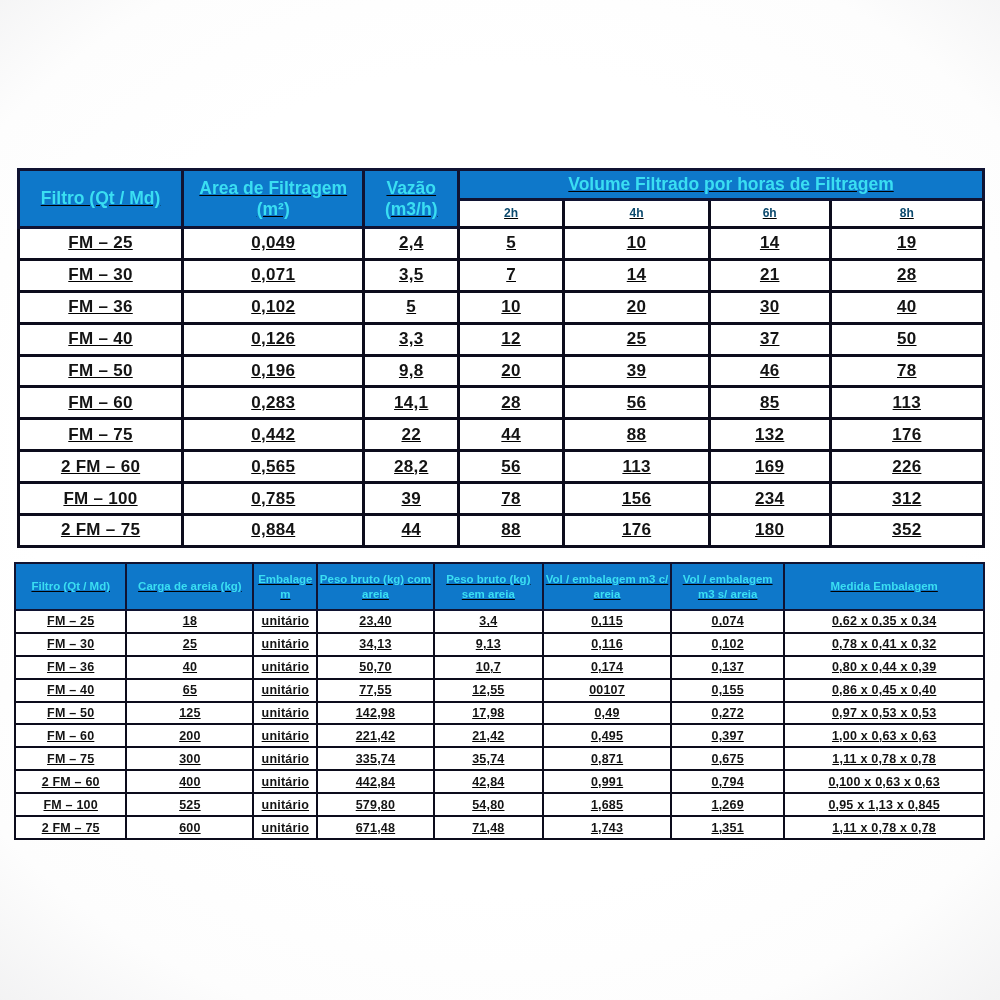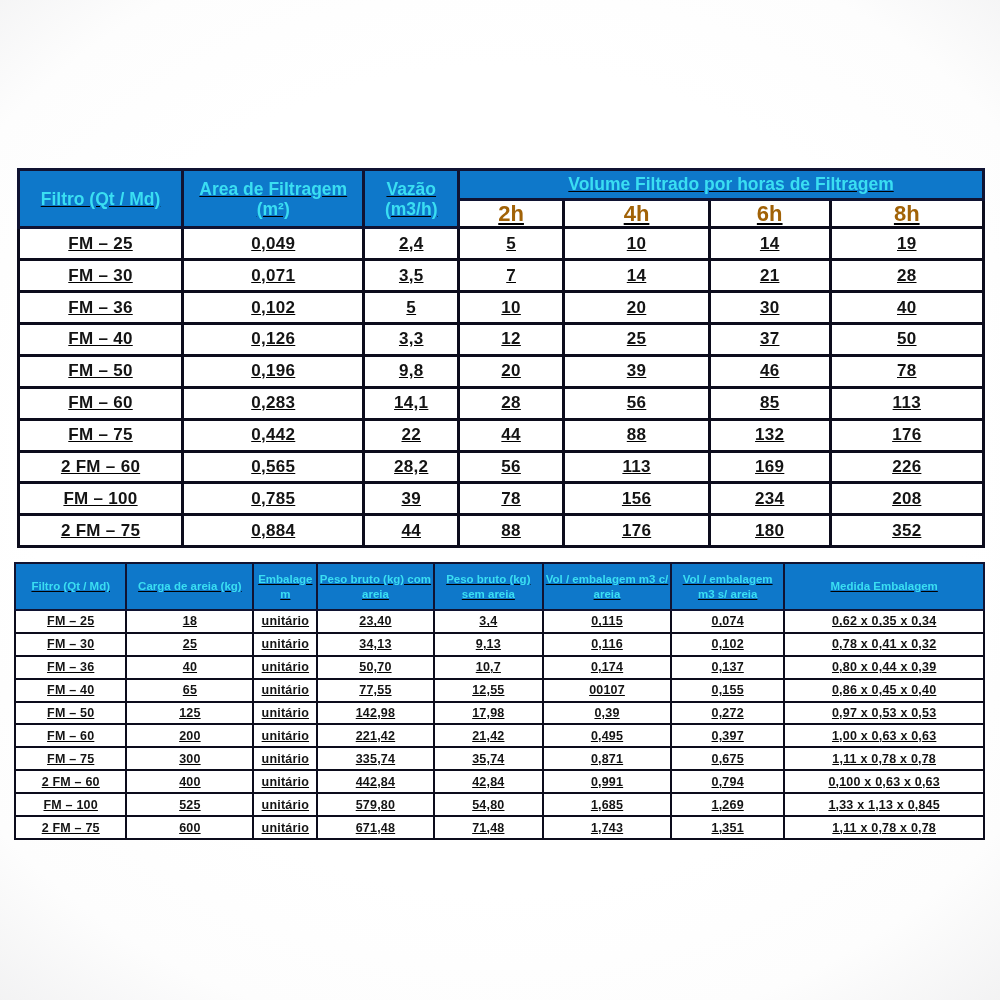--- a/index.html
+++ b/index.html
@@ -39,22 +39,22 @@
   
   .t1 {
     left: 17px; top: 168px;
     width: 968px; height: 377px;
   }
   .t1 th, .t1 td { border: 3px solid #0c0c1c; }
   .t1 th.blue { border-color: #101332; }
   .t1 thead th { font-size: 17.5px; line-height: 1.15; }
   .t1 .hours-row th {
     background: #ffffff;
-    color: #a16207;
-    font-size: 22px;
+    color: #0c4a6e;
+    font-size: 12px;
     height: 28px;
   }
   .t1 .vol-head { height: 30px; padding-left: 20px; }
   .t1 tbody td { font-size: 17px; height: 31.9px; letter-spacing: 0.3px; }
   .c-filtro  { width: 17.0%; }
   .c-area    { width: 18.8%; }
   .c-vazao   { width: 9.8%;  }
   .c-h2      { width: 10.9%; }
   .c-h4      { width: 15.1%; }
   .c-h6      { width: 12.5%; }
@@ -186,21 +186,21 @@
           <td>169</td>
           <td>226</td>
         </tr>
         <tr>
           <td>FM – 100</td>
           <td>0,785</td>
           <td>39</td>
           <td>78</td>
           <td>156</td>
           <td>234</td>
-          <td>208</td>
+          <td>312</td>
         </tr>
         <tr>
           <td>2 FM – 75</td>
           <td>0,884</td>
           <td>44</td>
           <td>88</td>
           <td>176</td>
           <td>180</td>
           <td>352</td>
         </tr>
@@ -270,21 +270,21 @@
           <td>00107</td>
           <td>0,155</td>
           <td>0,86 x 0,45 x 0,40</td>
         </tr>
         <tr>
           <td>FM – 50</td>
           <td>125</td>
           <td>unitário</td>
           <td>142,98</td>
           <td>17,98</td>
-          <td>0,39</td>
+          <td>0,49</td>
           <td>0,272</td>
           <td>0,97 x 0,53 x 0,53</td>
         </tr>
         <tr>
           <td>FM – 60</td>
           <td>200</td>
           <td>unitário</td>
           <td>221,42</td>
           <td>21,42</td>
           <td>0,495</td>
@@ -312,21 +312,21 @@
           <td>0,100 x 0,63 x 0,63</td>
         </tr>
         <tr>
           <td>FM – 100</td>
           <td>525</td>
           <td>unitário</td>
           <td>579,80</td>
           <td>54,80</td>
           <td>1,685</td>
           <td>1,269</td>
-          <td>1,33 x 1,13 x 0,845</td>
+          <td>0,95 x 1,13 x 0,845</td>
         </tr>
         <tr>
           <td>2 FM – 75</td>
           <td>600</td>
           <td>unitário</td>
           <td>671,48</td>
           <td>71,48</td>
           <td>1,743</td>
           <td>1,351</td>
           <td>1,11 x 0,78 x 0,78</td>

